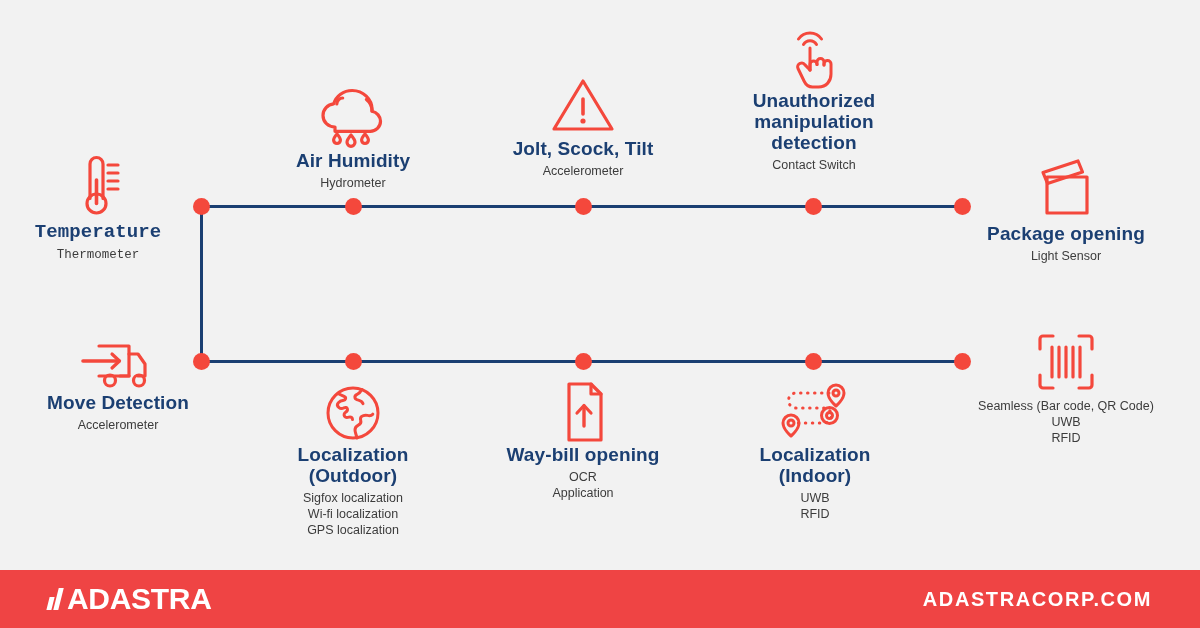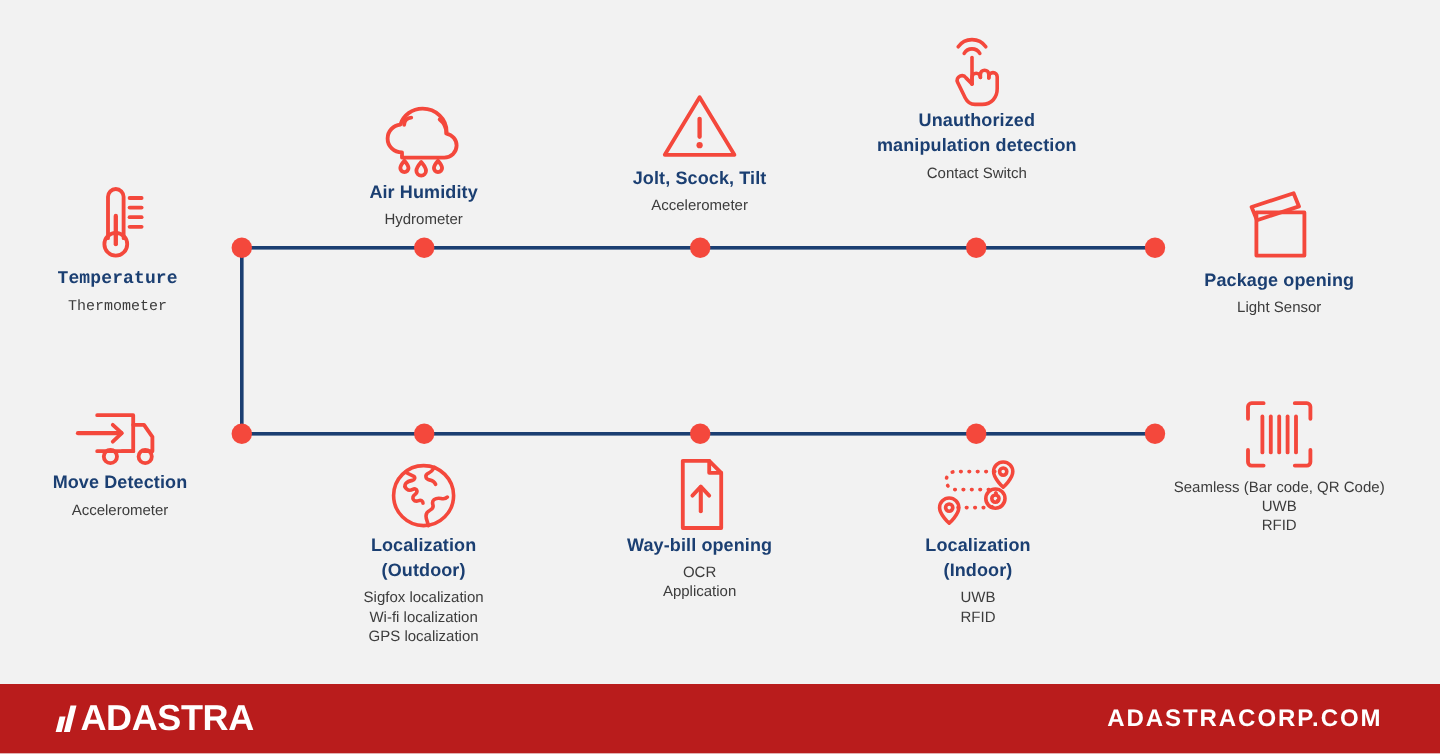--- a/index.html
+++ b/index.html
@@ -32,38 +32,38 @@
   
   .item { position: absolute; text-align: center; }
   .icon-wrap {
     display: flex;
     align-items: flex-end;
     justify-content: center;
   }
   .title {
     color: #1b3f72;
     font-weight: bold;
-    font-size: 15px;
+    font-size: 19px;
     line-height: 21px;
     letter-spacing: .1px;
   }
   .sub {
     color: #3c3c3c;
     font-size: 12.5px;
     line-height: 16px;
     margin-top: 4px;
     white-space: pre-line;
   }
 
   
   .footer {
     position: absolute;
     left: 0; bottom: 0;
     width: 1200px; height: 58px;
-    background: #b91c1c;
+    background: #ef4444;
     display: flex;
     align-items: center;
     justify-content: space-between;
     padding: 0 48px;
   }
   .logo {
     display: flex;
     align-items: center;
     gap: 6px;
   }
@@ -171,21 +171,21 @@
     <div class="icon-wrap" style="height:78px;">
       <svg width="80" height="72" viewBox="0 0 80 72" fill="none" stroke="#f4483c" stroke-width="3.2" stroke-linecap="round" stroke-linejoin="round">
         <rect x="21" y="26" width="40" height="36"></rect>
         <path d="M17 21.5L52 10l4.5 11L21.5 32.5 17 21.5z"></path>
       </svg>
     </div>
     <div class="title">Package opening</div>
     <div class="sub">Light Sensor</div>
   </div>
 
-  <div class="item" style="left:10px; top:330px; width:180px;">
+  <div class="item" style="left:28px; top:330px; width:180px;">
     <div class="icon-wrap" style="height:62px;">
       <svg width="82" height="56" viewBox="0 0 82 56" fill="none" stroke="#f4483c" stroke-width="3.2" stroke-linecap="round" stroke-linejoin="round">
         <path d="M22 10h30v30H22"></path>
         <path d="M52 18h9l7 10v12h-7"></path>
         <line x1="52" y1="40" x2="43" y2="40"></line>
         <circle cx="33" cy="44.5" r="5.5"></circle>
         <circle cx="62" cy="44.5" r="5.5"></circle>
         <line x1="6" y1="25" x2="42" y2="25" stroke-width="3.6"></line>
         <path d="M35 18l7.5 7-7.5 7"></path>
       </svg>

